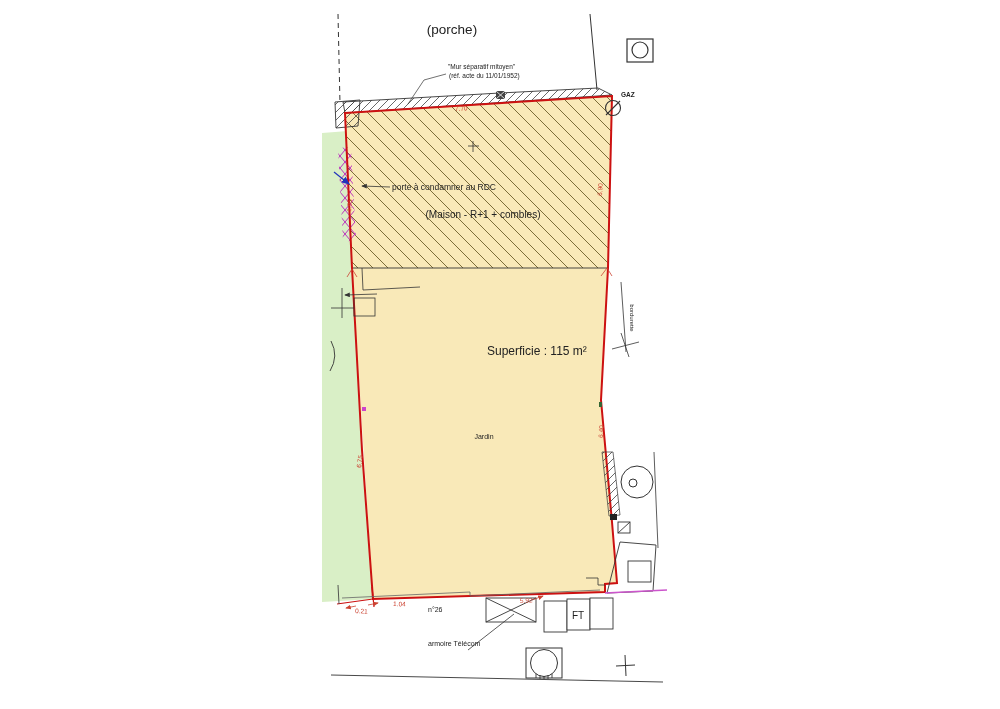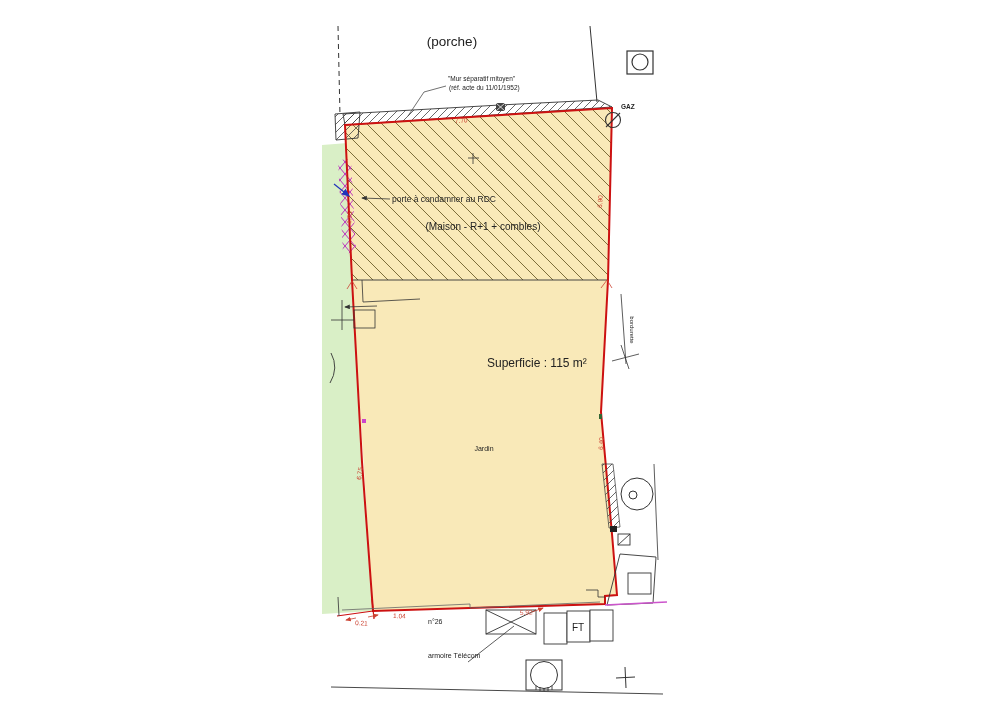--- a/index.html
+++ b/index.html
@@ -1,17 +1,17 @@
 <!DOCTYPE html>
 <html><head>
 <meta charset="utf-8">
 <style>
   html,body{margin:0;padding:0;background:#ffffff;}
   body{width:1000px;height:709px;position:relative;font-family:"Liberation Sans",sans-serif;}
-  #stage{position:absolute;left:0;top:12px;width:1000px;height:597px;}
+  #stage{position:absolute;left:0;top:0;width:1000px;height:597px;}
   svg{display:block;}
   text{fill:#222;}
   .dim{fill:#cc4433;font-size:6.5px;}
   .small{font-size:6.5px;}
 </style>
 </head>
 <body>
 
 <div id="stage">
 <svg width="1000" height="709" viewBox="0 0 1000 709">

